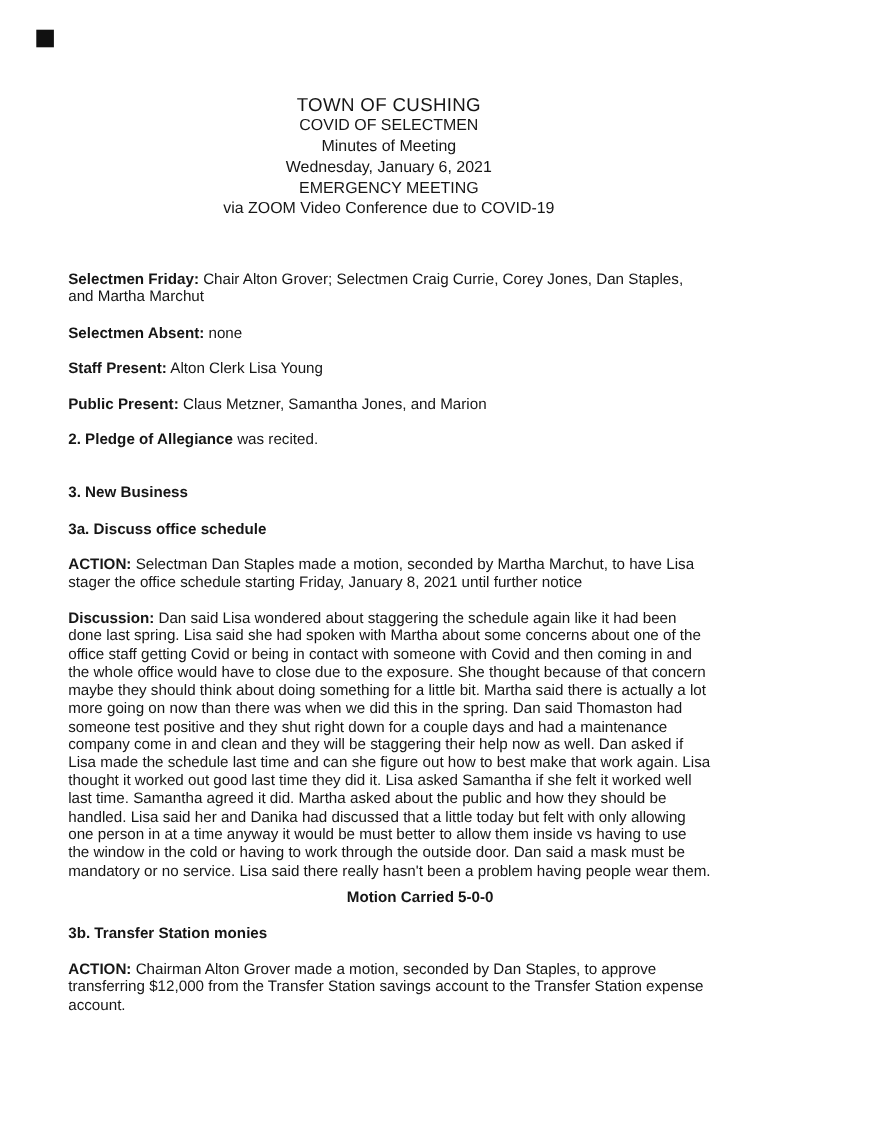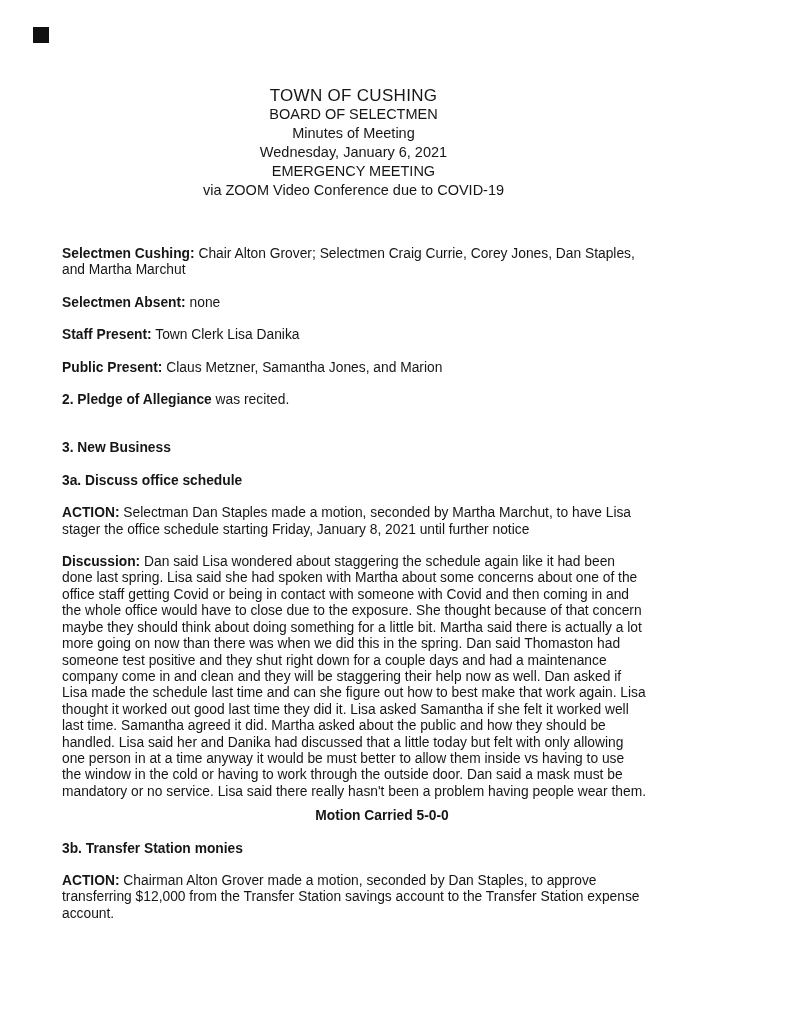--- a/index.html
+++ b/index.html
@@ -77,34 +77,34 @@
 </style>
 </head>
 <body>
 
 <div class="page">
 
   <div class="scan-mark"></div>
 
   <header class="doc-header">
     <div class="h1">TOWN OF CUSHING</div>
-    <div>BOARD OF SELECTMEN</div>
+    <div>COVID OF SELECTMEN</div>
     <div>Minutes of Meeting</div>
     <div>Wednesday, January 6, 2021</div>
     <div>EMERGENCY MEETING</div>
     <div>via ZOOM Video Conference due to COVID-19</div>
   </header>
 
   <main class="doc-body">
 
-    <p><span class="b">Selectmen Cushing:</span><span> Chair Alton Grover; Selectmen Craig Currie, Corey Jones, Dan Staples, and Martha Marchut</span></p>
+    <p><span class="b">Selectmen Friday:</span><span> Chair Alton Grover; Selectmen Craig Currie, Corey Jones, Dan Staples, and Martha Marchut</span></p>
 
     <p><span class="b">Selectmen Absent:</span><span> none</span></p>
 
-    <p><span class="b">Staff Present:</span><span> Town Clerk Lisa Danika</span></p>
+    <p><span class="b">Staff Present:</span><span> Alton Clerk Lisa Young</span></p>
 
     <p><span class="b">Public Present:</span><span> Claus Metzner, Samantha Jones, and Marion</span></p>
 
 
     <p><span class="b">2. Pledge of Allegiance</span><span> was recited.</span></p>
 
     <p class="space-above"><span class="b">3. New Business</span></p>
 
     <p><span class="b">3a. Discuss office schedule</span></p>
 

